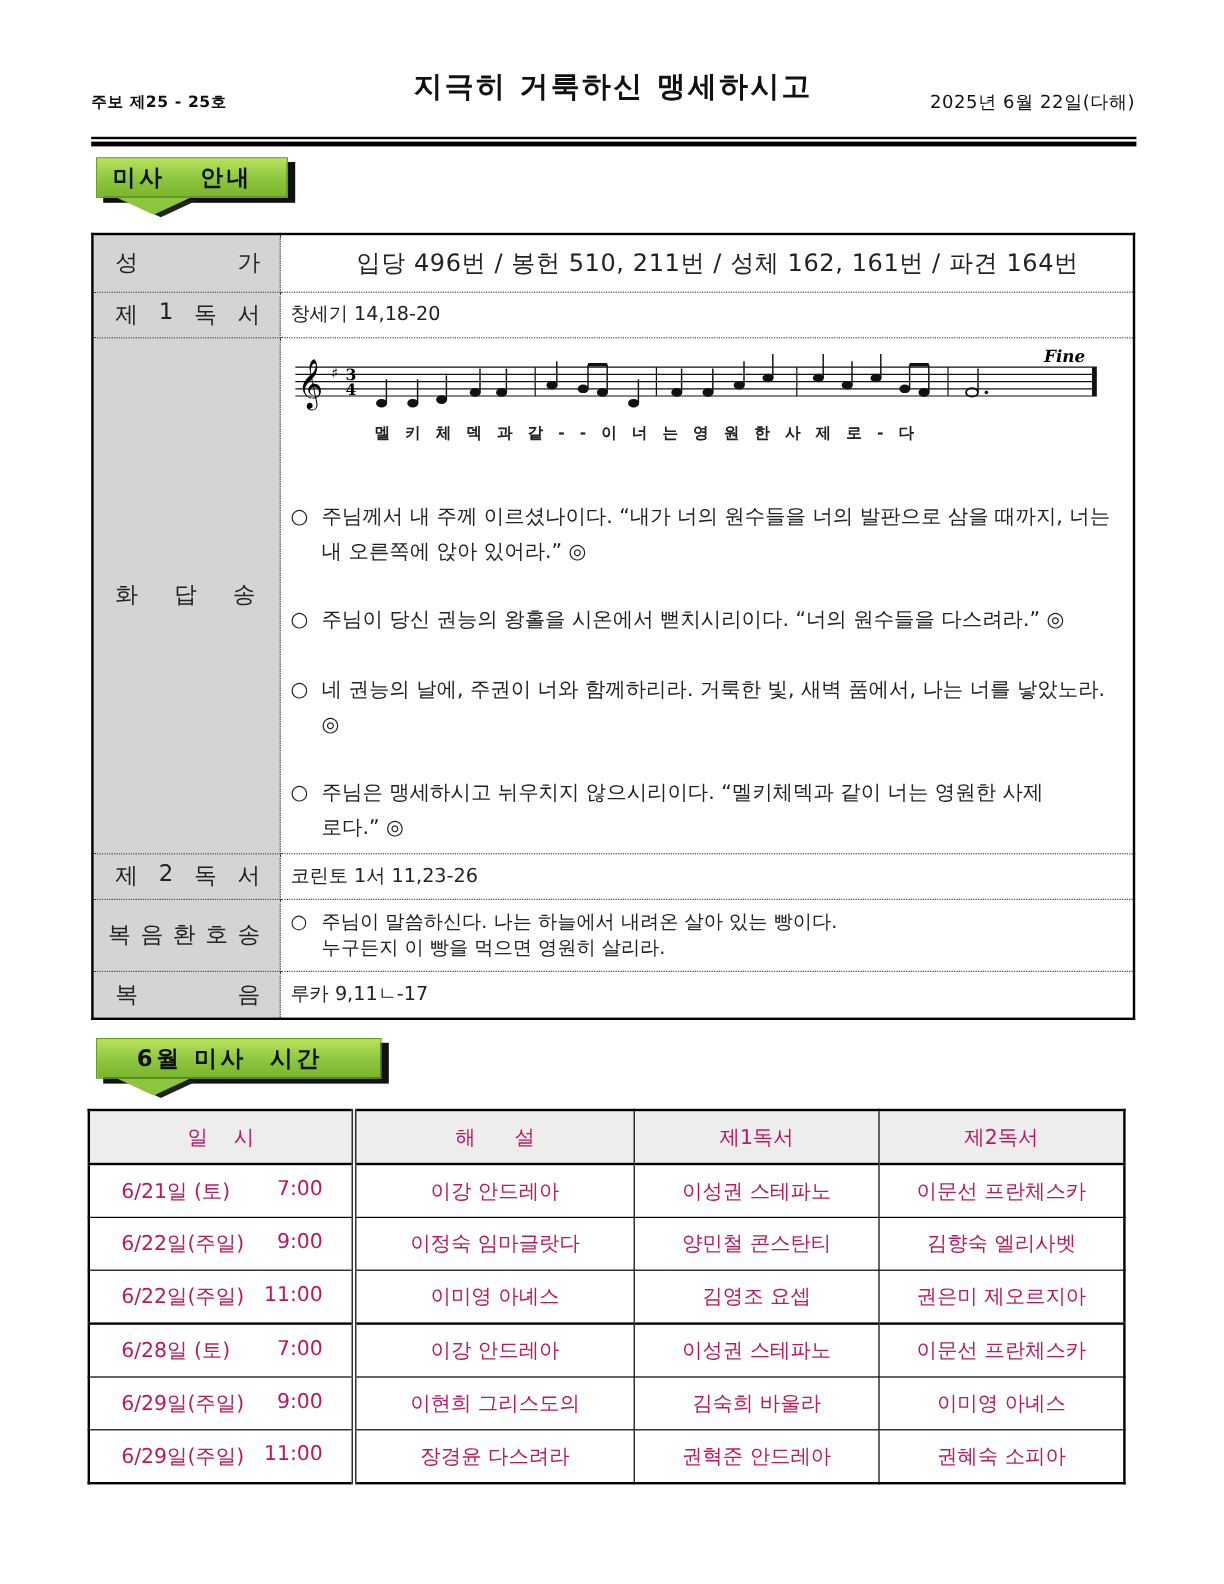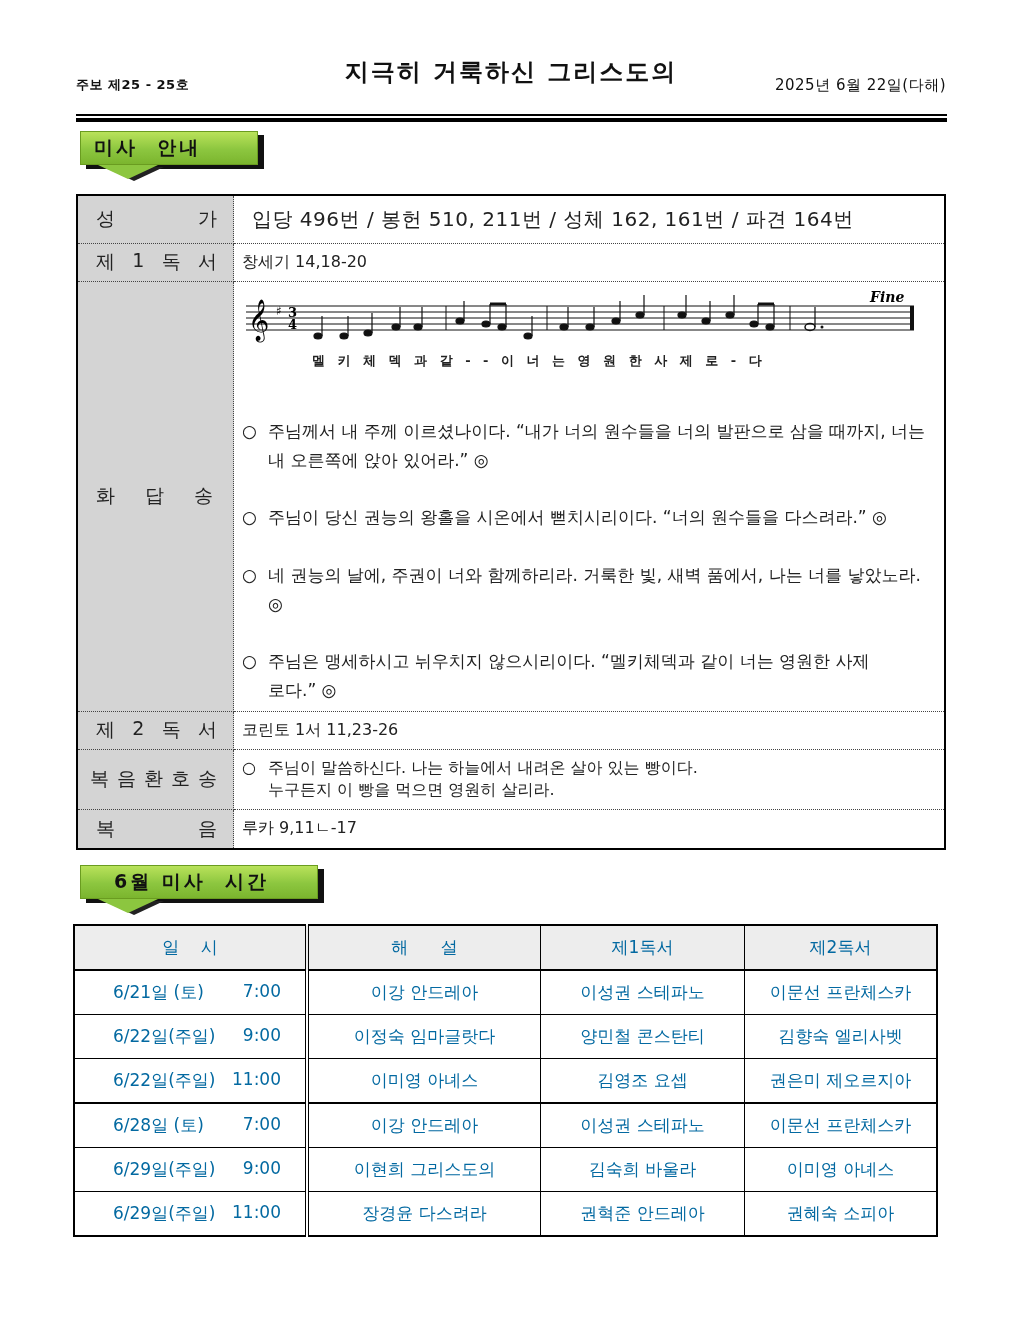--- a/index.html
+++ b/index.html
@@ -18,54 +18,54 @@
   .banner .label { position: absolute; left: 14px; top: 4px; font-size: 19px; font-weight: bold; color: #111; letter-spacing: 3px; white-space: pre; }
   .banner .arrow { position: absolute; left: 18px; top: 34px; width: 0; height: 0; border-left: 30px solid transparent; border-right: 30px solid transparent; border-top: 14px solid #8cc63f; }
   .banner .arrow-shadow { position: absolute; left: 24px; top: 36px; width: 0; height: 0; border-left: 30px solid transparent; border-right: 30px solid transparent; border-top: 14px solid #222; }
 
   .mass-table { position: absolute; left: 76px; top: 194px; width: 870px; border: 2px solid #000; box-sizing: border-box; border-collapse: collapse; }
   .mass-table td { border-bottom: 1px dotted #444; vertical-align: middle; padding: 0; }
   .mass-table tr:last-child td { border-bottom: none; }
   .mass-table td.lab { width: 155px; background: #d4d4d4; border-right: 1px dotted #444; font-size: 19px; color: #222; }
   .lab-inner { display: flex; justify-content: space-between; padding: 0 16px 0 18px; }
   .mass-table td.val { padding-left: 8px; font-size: 16px; color: #222; }
-  .hymn { font-size: 20px !important; padding-left: 18px !important; letter-spacing: 0.5px; }
+  .hymn { font-size: 20px !important; padding-left: 18px !important; letter-spacing: 0.5px; text-align: center; }
 
   .staff-wrap { position: relative; height: 120px; }
   .staff { position: absolute; left: 4px; top: 6px; }
   .lyrics { position: absolute; left: 70px; top: 70px; font-size: 13px; font-weight: bold; letter-spacing: 2px; word-spacing: 4px; }
   .psalm-list { padding: 0 8px 6px 0; }
   .psalm-item { display: flex; font-size: 17px; line-height: 29px; color: #222; margin-top: 14px; }
   .psalm-item:first-child { margin-top: 0; }
   .psalm-item .bullet { width: 26px; flex: 0 0 26px; }
   .gospel-acc { font-size: 16px; line-height: 22px; display: flex; padding: 6px 0; }
   .gospel-acc .bullet { width: 26px; flex: 0 0 26px; }
 
   .sched-table { position: absolute; left: 73px; top: 924px; width: 865px; border-collapse: collapse; border: 2px solid #000; }
-  .sched-table th, .sched-table td { border: 1px solid #000; text-align: center; font-size: 17px; height: 43px; padding: 0; font-weight: normal; color: #0369a1; }
+  .sched-table th, .sched-table td { border: 1px solid #000; text-align: center; font-size: 17px; height: 43px; padding: 0; font-weight: normal; color: #be185d; }
   .sched-table th { background: #ededed; border-bottom: 2px solid #000; }
   .sched-table tr.grp td { border-top: 2px solid #000; }
   .sched-table .c1 { border-right: 4px double #000; width: 218px; }
-  .sched-table td.c1 { text-align: left; padding-left: 12px; }
+  .sched-table td.c1 { text-align: left; }
   .dt { display: flex; justify-content: space-between; padding: 0 24px 0 26px; }
 </style>
 </head>
 <body>
 
 <div class="header">
   <div class="issue">주보 제25 - 25호</div>
   <div class="title">
-    <div>지극히 거룩하신 그리스도의</div>
+    <div>지극히 거룩하신 맹세하시고</div>
   </div>
   <div class="date">2025년 6월 22일(다해)</div>
 </div>
 <div class="rule-thin"></div>
 <div class="rule-thick"></div>
 
-<div class="banner" style="left:80px; top:131px; width:178px;">
+<div class="banner" style="left:80px; top:131px; width:160px;font-family:Liberation Mono, monospace;">
   <div class="shadow"></div>
   <div class="box"></div>
   <div class="arrow-shadow"></div>
   <div class="arrow"></div>
   <div class="label">미사  안내</div>
 </div>
 
 <table class="mass-table">
   <tbody>
       <tr style="height:48px;">

